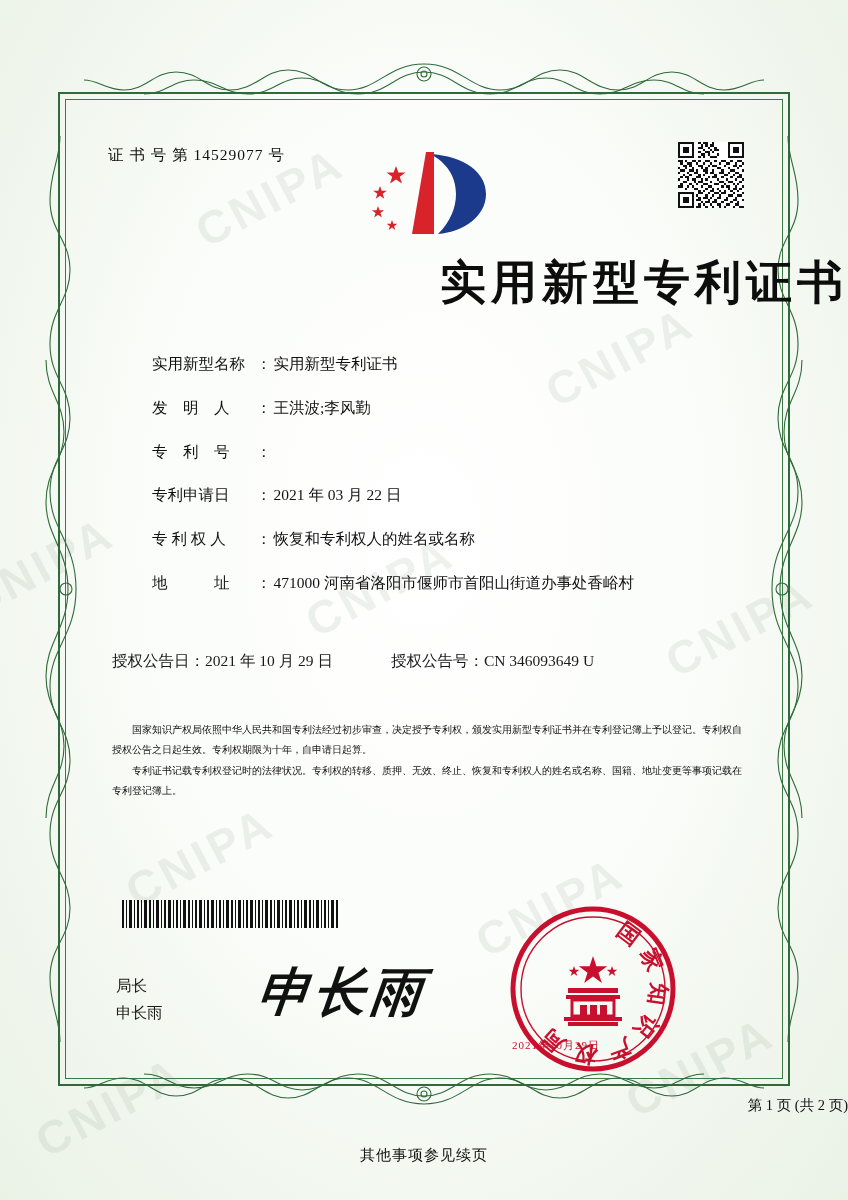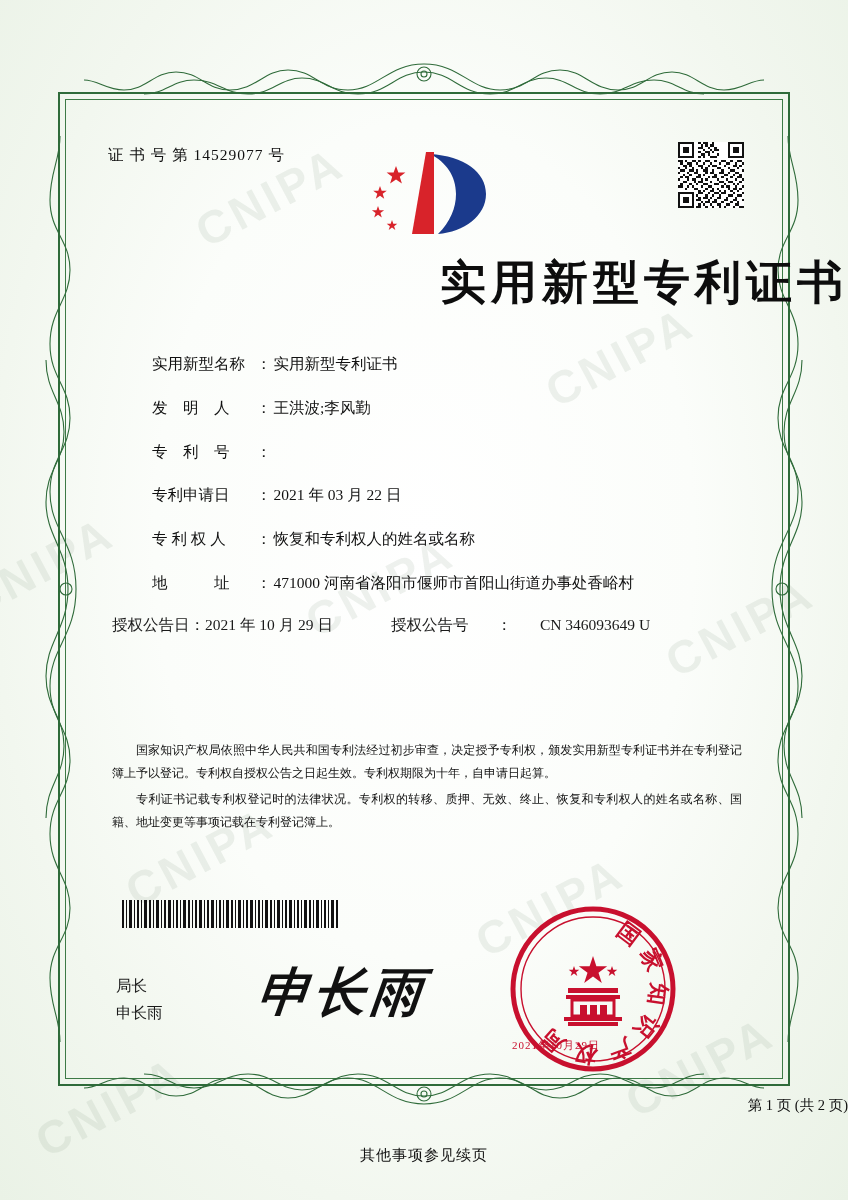--- a/index.html
+++ b/index.html
@@ -156,31 +156,32 @@
   }
   .row-double {
     display: flex;
     align-items: baseline;
     font-size: 15.5px;
     margin-bottom: 18px;
   }
   .row-double .half {
     display: flex;
     align-items: baseline;
-  }
-  .row-double .half.second { margin-left: 58px; gap: 28px; }
+    margin-top: 36px;
+  }
+  .row-double .half.second { margin-left: 58px; }
   .row-double .lbl { white-space: pre; }
 
   
   .paras {
     position: absolute;
     left: 112px;
-    top: 739px;
+    top: 720px;
     width: 630px;
-    font-size: 12px;
+    font-size: 10px;
     line-height: 1.95;
     text-align: justify;
     color: #111;
   }
   .paras p {
     margin: 0 0 2px 0;
     text-indent: 2em;
   }
 
   

